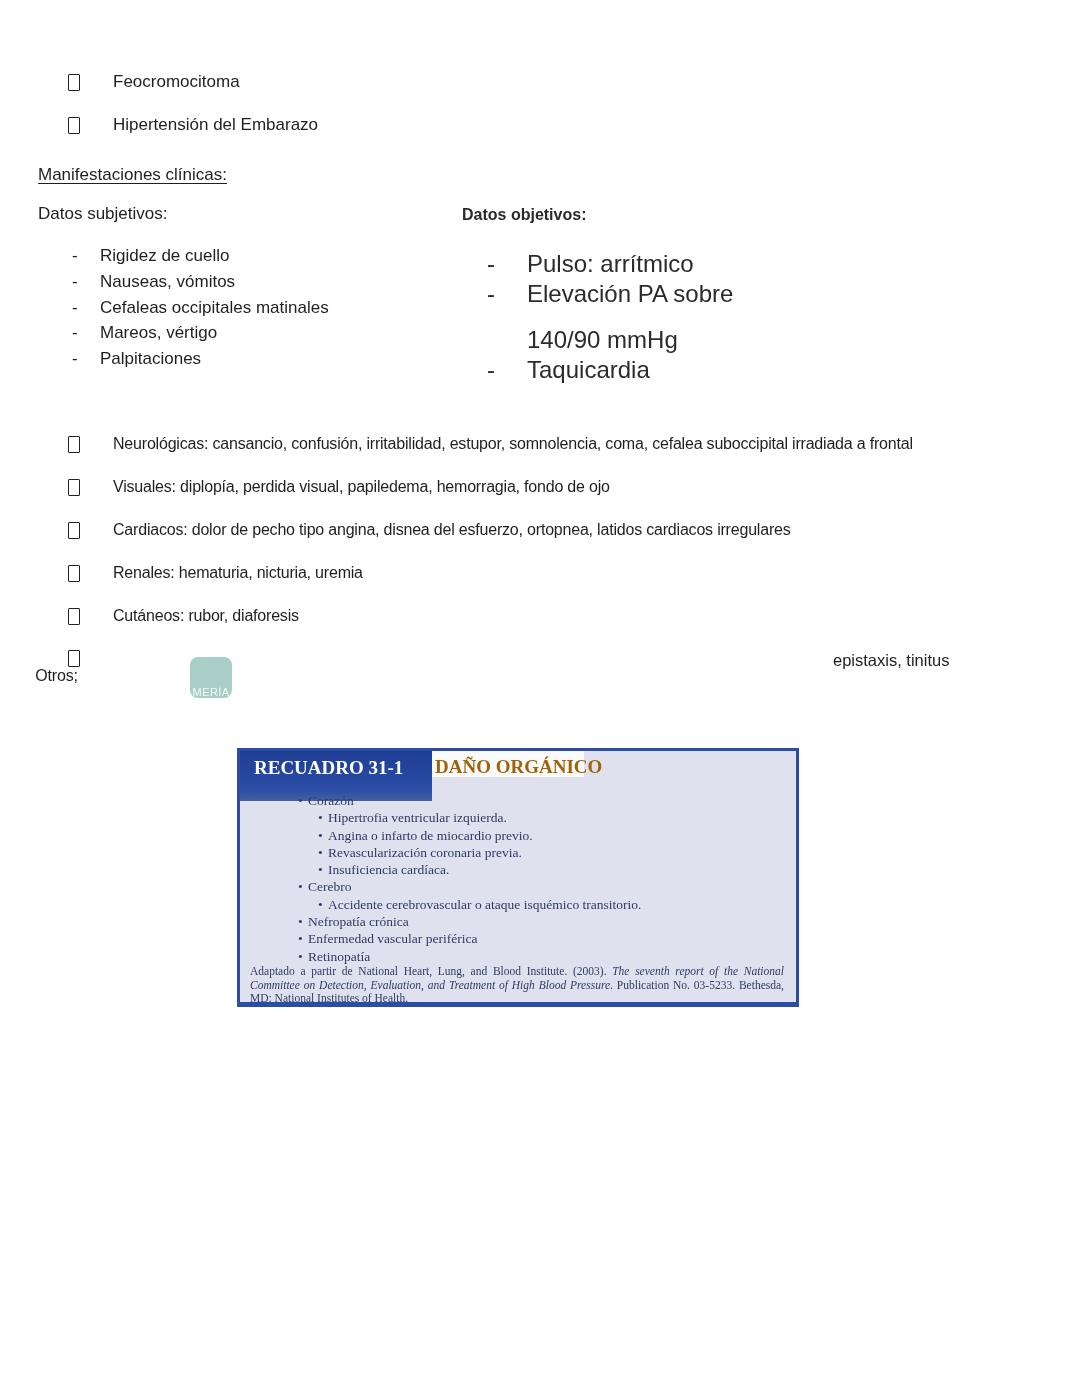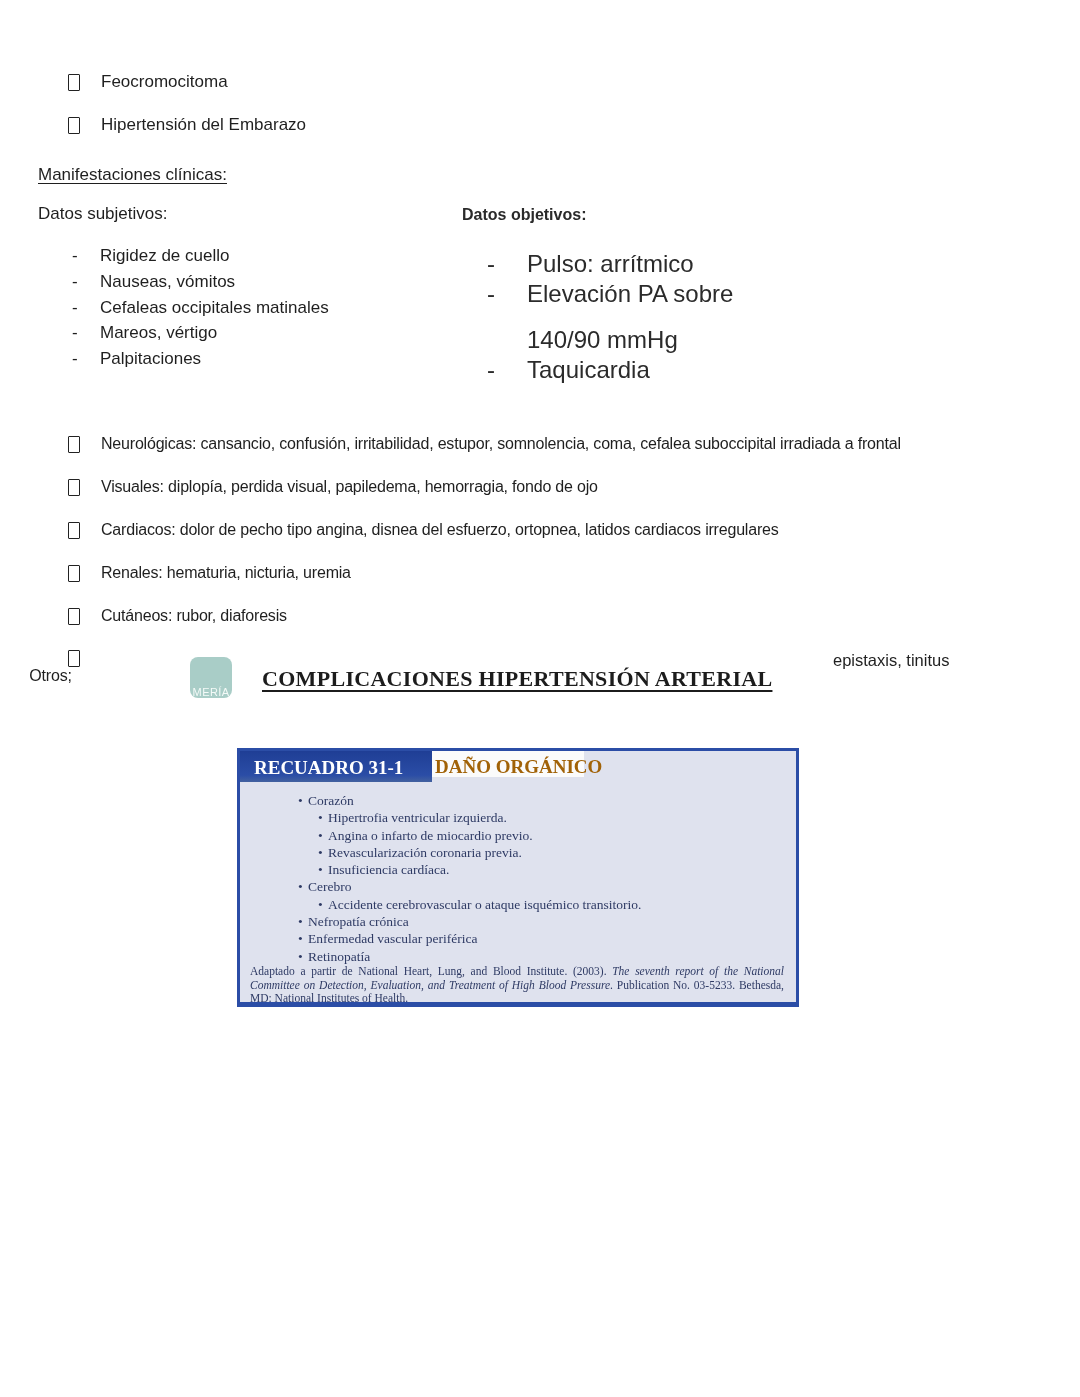--- a/index.html
+++ b/index.html
@@ -17,21 +17,21 @@
   .doc-text{font-size:17px;color:#1f1f1f;}
   .underlined{text-decoration:underline;text-underline-offset:3px;}
 
   
   .chk-row{display:flex;align-items:center;}
   .tofu{
     display:inline-block;width:10px;height:15px;
     border:1.6px solid #222;border-radius:1px;
     margin-left:68px;flex:0 0 auto;
   }
-  .chk-row .chk-label{margin-left:21px;}
+  .chk-row .chk-label{margin-left:33px;}
 
   
   .dash-row{display:flex;}
   .dash-mark{display:inline-block;width:28px;flex:0 0 auto;}
 
   
   .sym-label{font-size:16px;letter-spacing:-0.2px;}
 
   
   .obj-head{font-size:16px;font-weight:700;color:#2a2a2a;}
@@ -53,21 +53,21 @@
   }
   .recuadro{
     left:237px;top:748px;width:562px;height:259px;
     background:#dfe2ee;
     border:3px solid #2b4da6;border-bottom-width:5px;
     box-sizing:border-box;
     font-family:"Liberation Serif","DejaVu Serif",serif;
     color:#2e3a64;
   }
   .rec-bar{
-    position:absolute;left:0;top:0;width:192px;height:31px;
+    position:absolute;left:0;top:0;width:192px;height:50px;
     background:linear-gradient(180deg,#1f3e95 0%,#2b4da6 78%,#43619f 100%);
     color:#ffffff;font-weight:700;font-size:19px;line-height:33px;
     padding-left:14px;box-sizing:border-box;white-space:nowrap;
   }
   .rec-white-strip{
     position:absolute;left:192px;top:0;width:152px;height:26px;
     background:#fbfbfb;
   }
   .rec-damage{
     position:absolute;left:195px;top:5px;
@@ -167,21 +167,20 @@
   <div class="abs chk-row" style="left:0;top:650px;flex-direction:column;">
     <span class="tofu"></span>
     <span class="chk-label sym-label">Otros;</span>
   </div>
   <div class="abs doc-text" style="left:833px;top:651px;font-size:16.5px;">epistaxis, tinitus</div>
 
   <div class="abs badge" style="left:190px;top:657px;">
     <span>MERÍA</span>
   </div>
 
-  <div class="abs img-title" style="left:262px;top:666px;">COMPLICACIONES HIPERTENSIÓN ARTERIAL</div>
 
   <div class="abs recuadro">
     <div class="rec-bar">RECUADRO 31-1</div>
     <div class="rec-white-strip"></div>
     <div class="rec-damage">DAÑO ORGÁNICO</div>
 
     <div class="rec-list">
       <div class="rec-li l1"><span class="blt">•</span><span>Corazón</span></div>
       <div class="rec-li l2"><span class="blt">•</span><span>Hipertrofia ventricular izquierda.</span></div>
       <div class="rec-li l2"><span class="blt">•</span><span>Angina o infarto de miocardio previo.</span></div>

